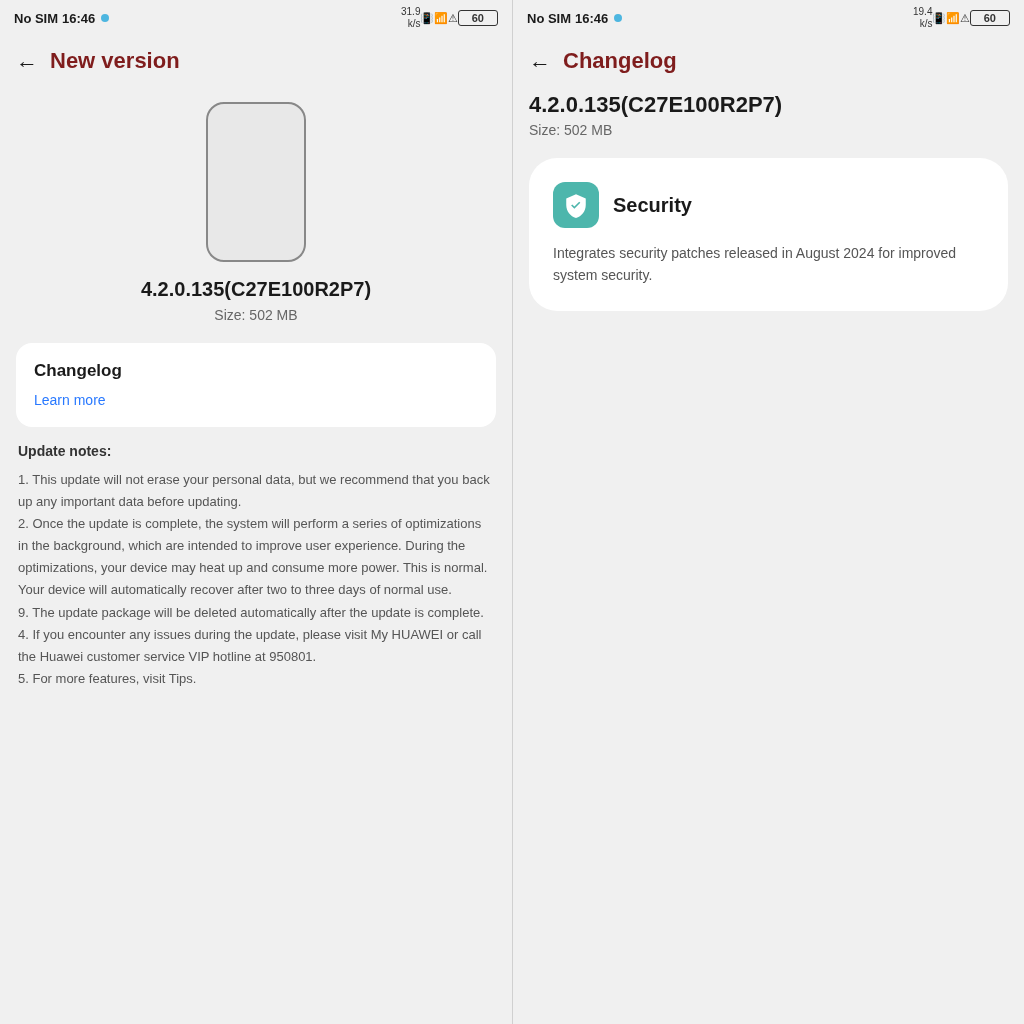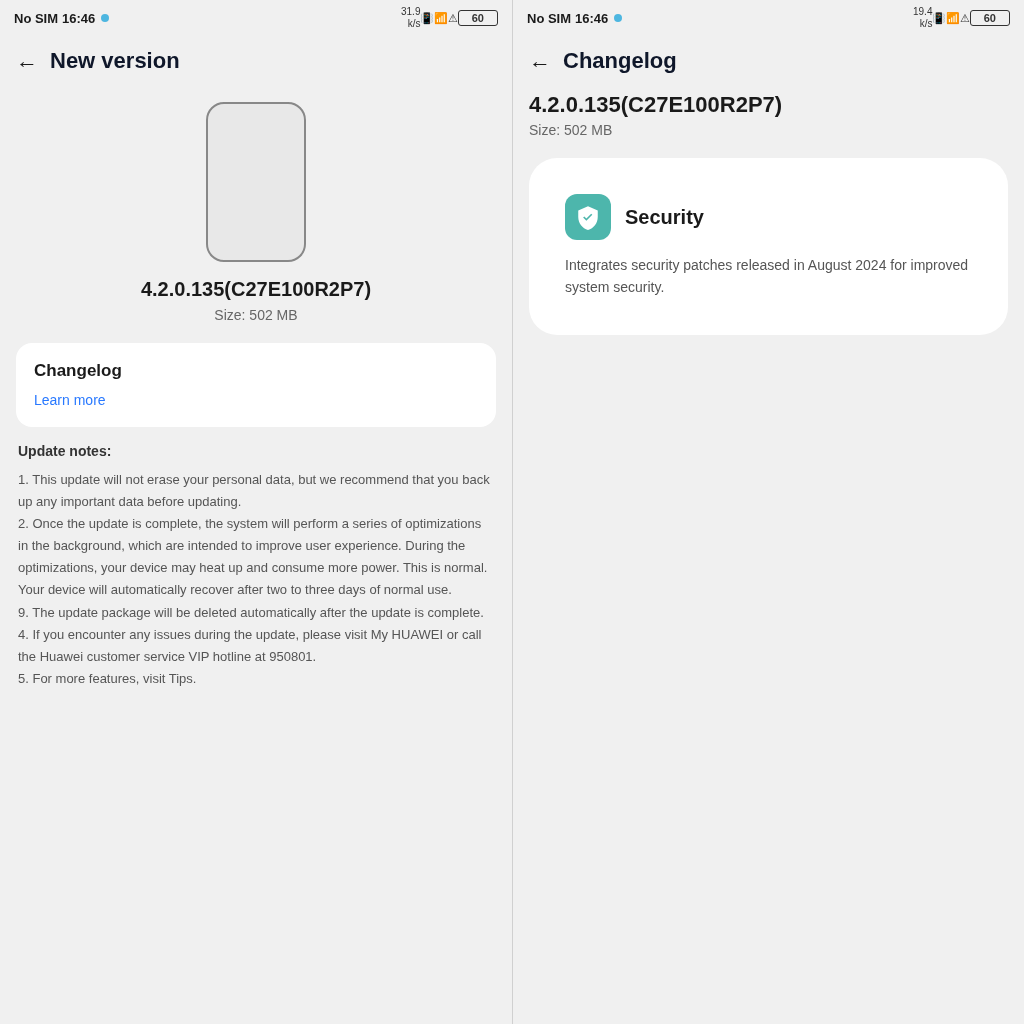--- a/index.html
+++ b/index.html
@@ -85,21 +85,21 @@
     .back-arrow {
       font-size: 22px;
       color: #1a1a1a;
       cursor: pointer;
       line-height: 1;
     }
 
     .page-title {
       font-size: 22px;
       font-weight: 700;
-      color: #0f172a;
+      color: #7f1d1d;
     }
 
     
     .panel-content {
       flex: 1;
       overflow-y: auto;
       padding: 0 16px 20px 16px;
     }
 
     .phone-illustration {
@@ -190,21 +190,21 @@
     }
 
     .version-block-size {
       font-size: 14px;
       color: #666;
     }
 
     .security-card {
       background: #fff;
       border-radius: 28px;
-      padding: 36px;
+      padding: 24px;
       margin: 12px 16px 0 16px;
     }
 
     .security-header {
       display: flex;
       align-items: center;
       gap: 14px;
       margin-bottom: 14px;
     }
 

